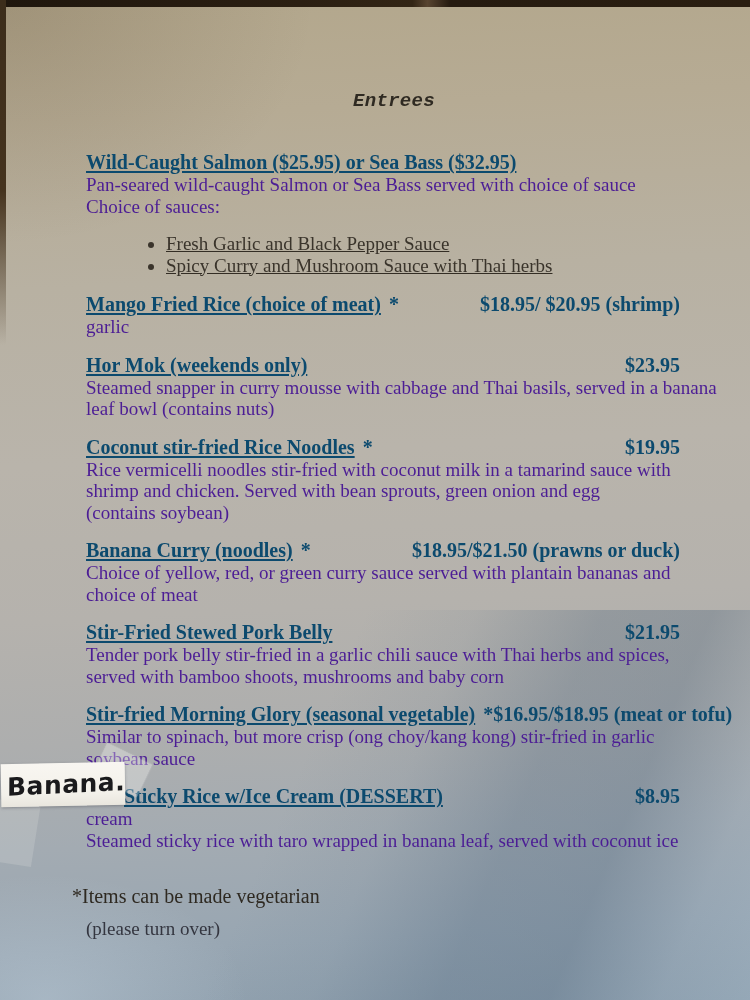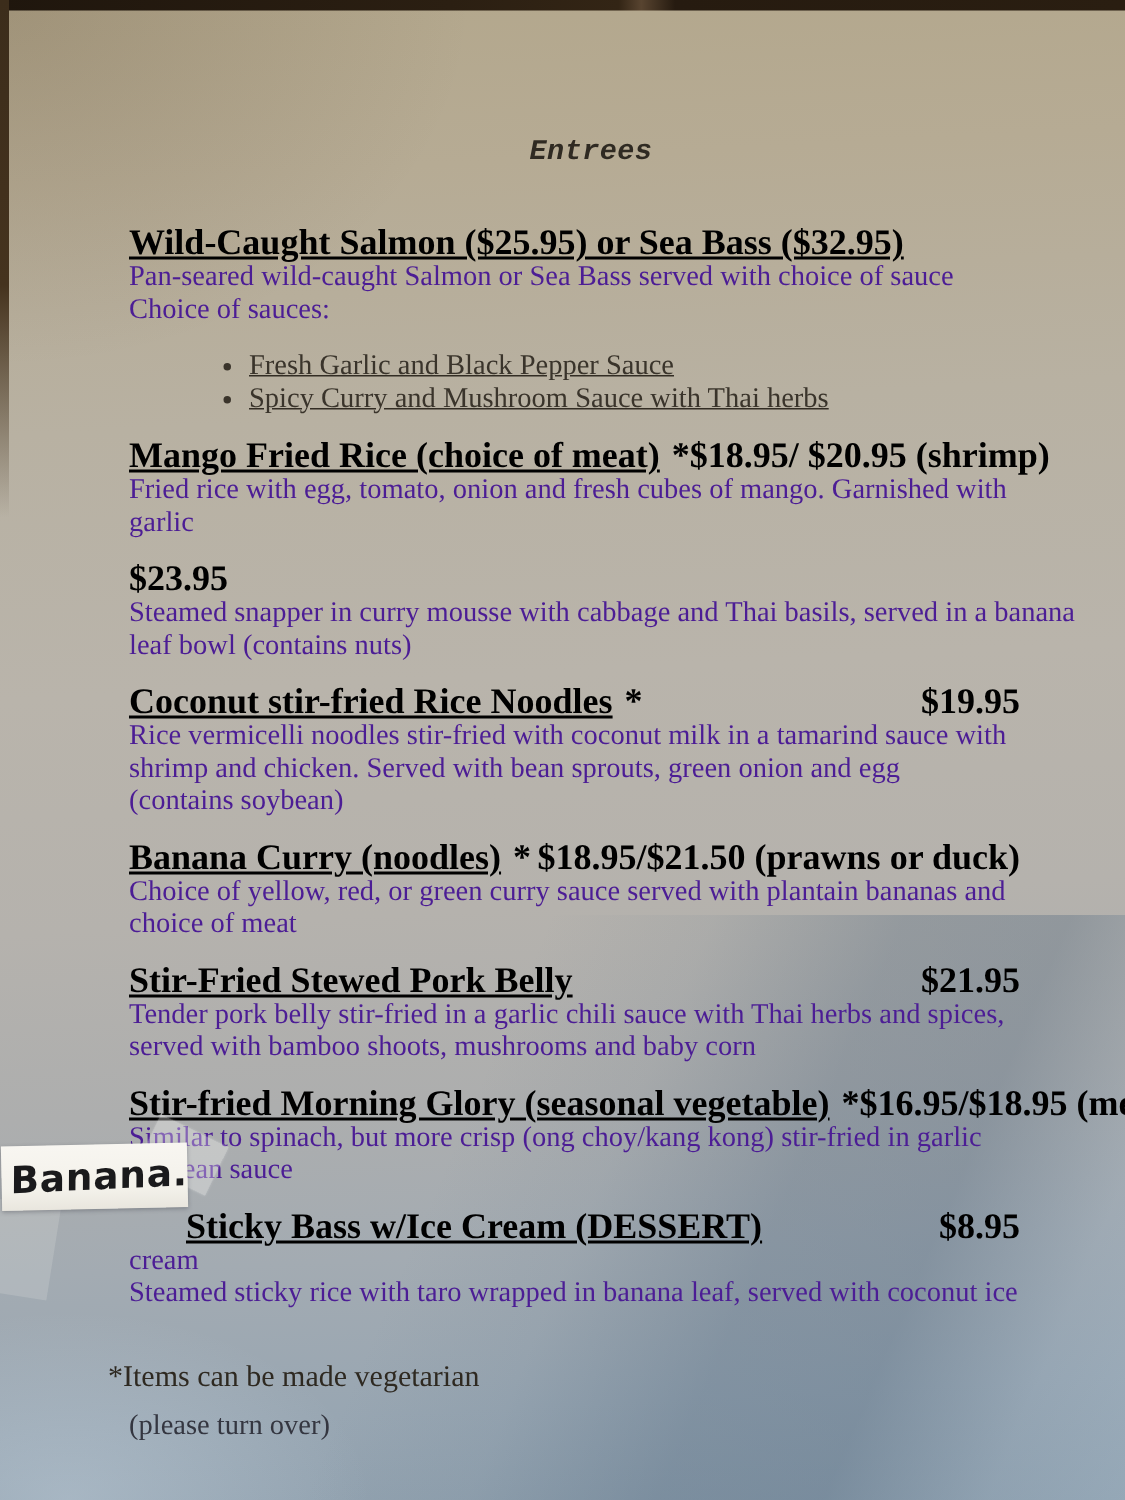--- a/index.html
+++ b/index.html
@@ -46,21 +46,21 @@
   }
   .page-title{
     text-align:center;margin:0 36px 38px 0;
     font-size:19px;font-weight:bold;font-style:italic;
     color:#2f2a22;letter-spacing:0.3px;font-family:Liberation Mono, monospace;
   }
   .menu-item{margin:0 0 15px 0;}
   .head-row{
     display:flex;justify-content:space-between;align-items:baseline;
     padding-right:58px;
-    font-weight:bold;font-size:24px;line-height:24px;color:#000000;
+    font-weight:bold;font-size:20px;line-height:24px;color:#0c4a6e;
   }
   .head-left{white-space:nowrap;}
   .item-name{
     text-decoration:underline;
     text-decoration-thickness:1.6px;
     text-underline-offset:2px;
   }
   .suffix{margin-left:8px;}
   .item-price{white-space:nowrap;}
   .desc-line{font-size:19px;line-height:21.5px;white-space:nowrap;color:#4c1d95;}
@@ -125,26 +125,26 @@
       <li>Fresh Garlic and Black Pepper Sauce</li>
       <li>Spicy Curry and Mushroom Sauce with Thai herbs</li>
     </ul>
   </div>
 
   <div class="menu-item">
     <div class="head-row">
       <span class="head-left"><span class="item-name">Mango Fried Rice (choice of meat)</span><span class="suffix">*</span></span>
       <span class="item-price">$18.95/ $20.95 (shrimp)</span>
     </div>
-    <div class="desc-line">Fried rice with egg, tomato, onion and fresh cubes of mango. Garnished with</div>
     <div class="desc-line">garlic</div>
   </div>
 
   <div class="menu-item">
     <div class="head-row">
+      <span class="head-left"><span class="item-name">Hor Mok (weekends only)</span></span>
       <span class="item-price">$23.95</span>
     </div>
     <div class="desc-line">Steamed snapper in curry mousse with cabbage and Thai basils, served in a banana</div>
     <div class="desc-line">leaf bowl (contains nuts)</div>
   </div>
 
   <div class="menu-item">
     <div class="head-row">
       <span class="head-left"><span class="item-name">Coconut stir-fried Rice Noodles</span><span class="suffix">*</span></span>
       <span class="item-price">$19.95</span>
@@ -176,21 +176,21 @@
     <div class="head-row">
       <span class="head-left"><span class="item-name">Stir-fried Morning Glory (seasonal vegetable)</span><span class="suffix">*</span></span>
       <span class="item-price">$16.95/$18.95 (meat or tofu)</span>
     </div>
     <div class="desc-line">Similar to spinach, but more crisp (ong choy/kang kong) stir-fried in garlic</div>
     <div class="desc-line">soybean sauce</div>
   </div>
 
   <div class="menu-item dessert">
     <div class="head-row">
-      <span class="head-left"><span class="item-name">Sticky Bass w/Ice Cream (DESSERT)</span></span>
+      <span class="head-left"><span class="item-name">Sticky Rice w/Ice Cream (DESSERT)</span></span>
       <span class="item-price">$8.95</span>
     </div>
     <div class="desc-line">cream</div>
     <div class="desc-line">Steamed sticky rice with taro wrapped in banana leaf, served with coconut ice</div>
   </div>
 
   <div class="footnote">*Items can be made vegetarian</div>
   <div class="turn-over">(please turn over)</div>
 
 </div>

